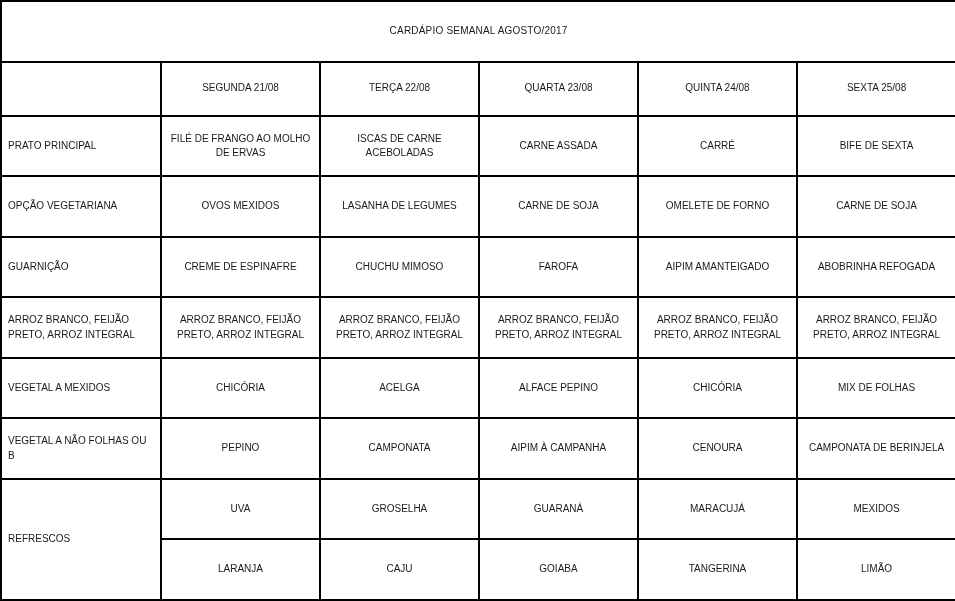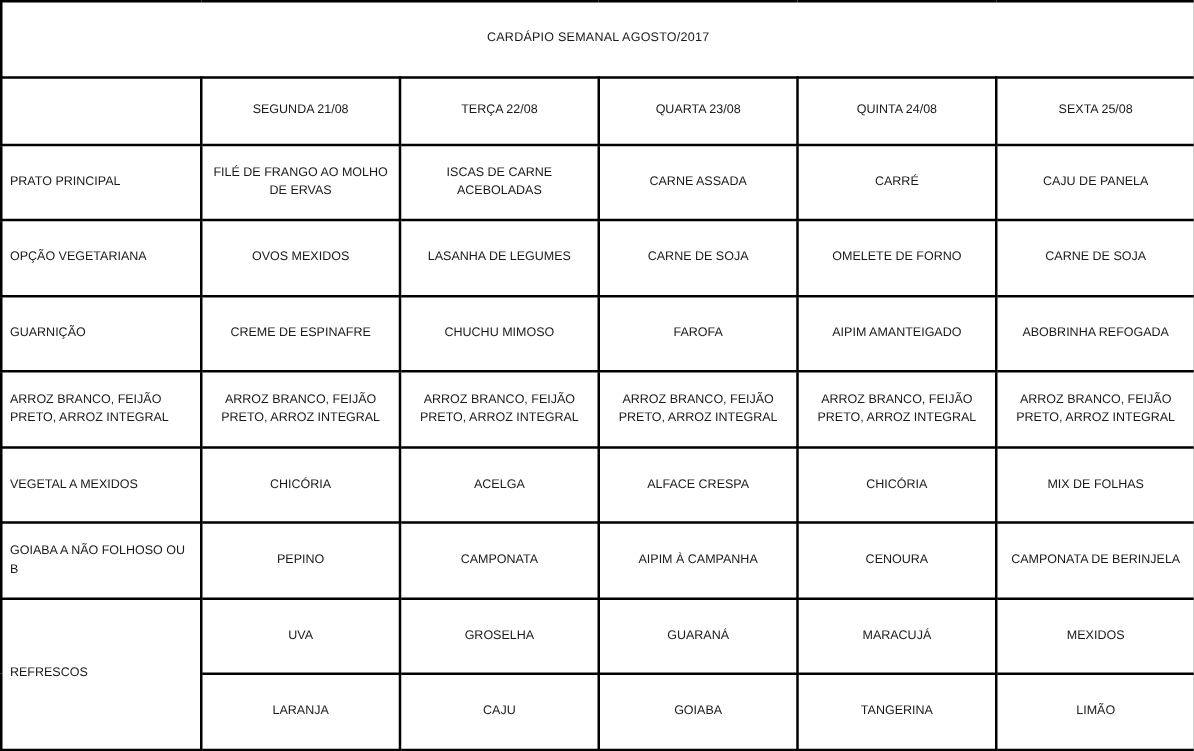--- a/index.html
+++ b/index.html
@@ -81,21 +81,21 @@
       <th class="col-head">QUINTA 24/08</th>
       <th class="col-head">SEXTA 25/08</th>
     </tr>
 
     <tr class="data-row">
       <th class="row-label">PRATO PRINCIPAL</th>
       <td class="cell">FILÉ DE FRANGO AO MOLHO DE ERVAS</td>
       <td class="cell">ISCAS DE CARNE ACEBOLADAS</td>
       <td class="cell">CARNE ASSADA</td>
       <td class="cell">CARRÉ</td>
-      <td class="cell">CAJU DE PANELA</td>
+      <td class="cell">BIFE DE SEXTA</td>
     </tr>
 
     <tr class="data-row">
       <th class="row-label">OPÇÃO VEGETARIANA</th>
       <td class="cell">OVOS MEXIDOS</td>
       <td class="cell">LASANHA DE LEGUMES</td>
       <td class="cell">CARNE DE SOJA</td>
       <td class="cell">OMELETE DE FORNO</td>
       <td class="cell">CARNE DE SOJA</td>
     </tr>
@@ -115,27 +115,27 @@
       <td class="cell">ARROZ BRANCO, FEIJÃO PRETO, ARROZ INTEGRAL</td>
       <td class="cell">ARROZ BRANCO, FEIJÃO PRETO, ARROZ INTEGRAL</td>
       <td class="cell">ARROZ BRANCO, FEIJÃO PRETO, ARROZ INTEGRAL</td>
       <td class="cell">ARROZ BRANCO, FEIJÃO PRETO, ARROZ INTEGRAL</td>
     </tr>
 
     <tr class="data-row">
       <th class="row-label">VEGETAL A MEXIDOS</th>
       <td class="cell">CHICÓRIA</td>
       <td class="cell">ACELGA</td>
-      <td class="cell">ALFACE CRESPA</td>
+      <td class="cell">ALFACE PEPINO</td>
       <td class="cell">CHICÓRIA</td>
       <td class="cell">MIX DE FOLHAS</td>
     </tr>
 
     <tr class="data-row">
-      <th class="row-label">GOIABA A NÃO FOLHOSO OU B</th>
+      <th class="row-label">VEGETAL A NÃO FOLHAS OU B</th>
       <td class="cell">PEPINO</td>
       <td class="cell">CAMPONATA</td>
       <td class="cell">AIPIM À CAMPANHA</td>
       <td class="cell">CENOURA</td>
       <td class="cell">CAMPONATA DE BERINJELA</td>
     </tr>
 
     <tr class="data-row">
       <th class="row-label" rowspan="2">REFRESCOS</th>
       <td class="cell">UVA</td>

